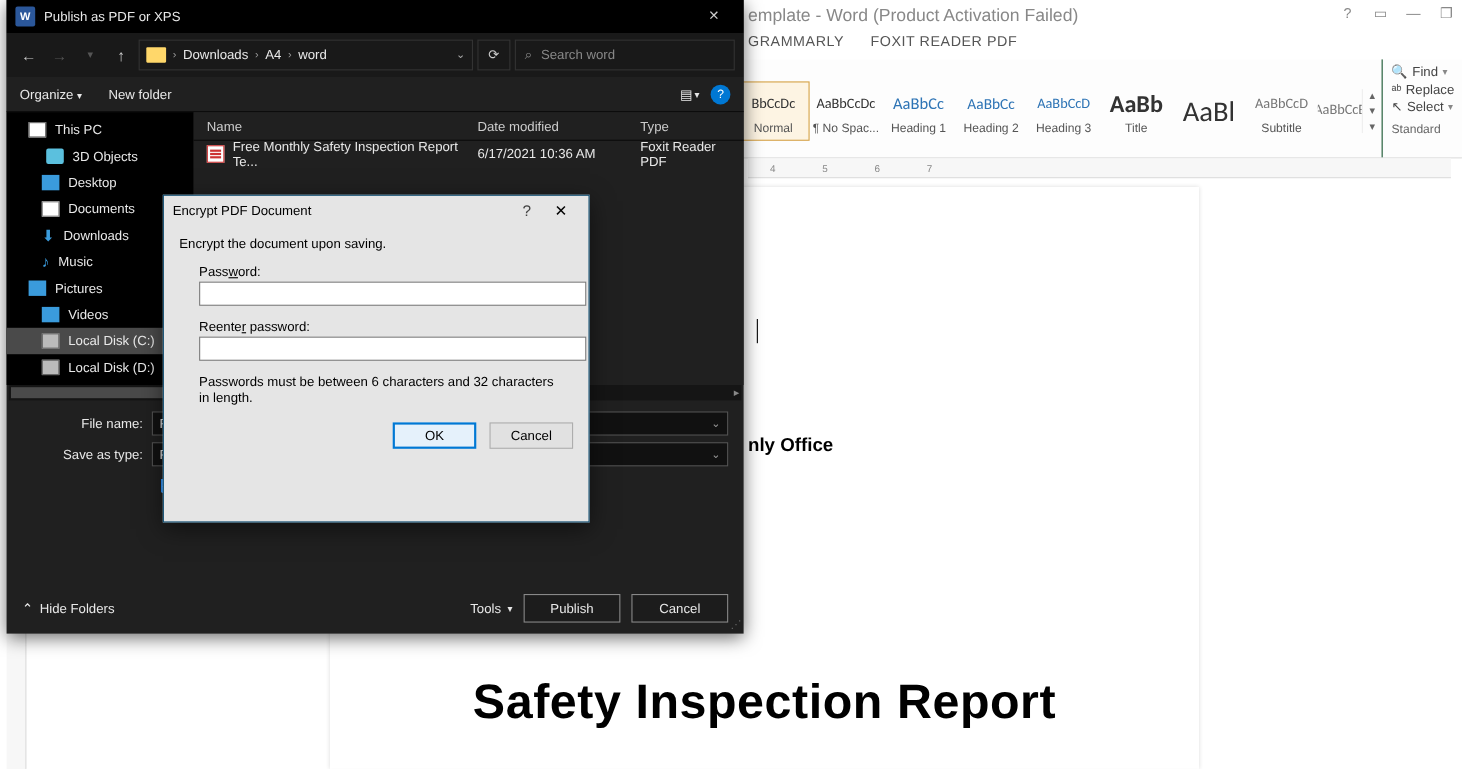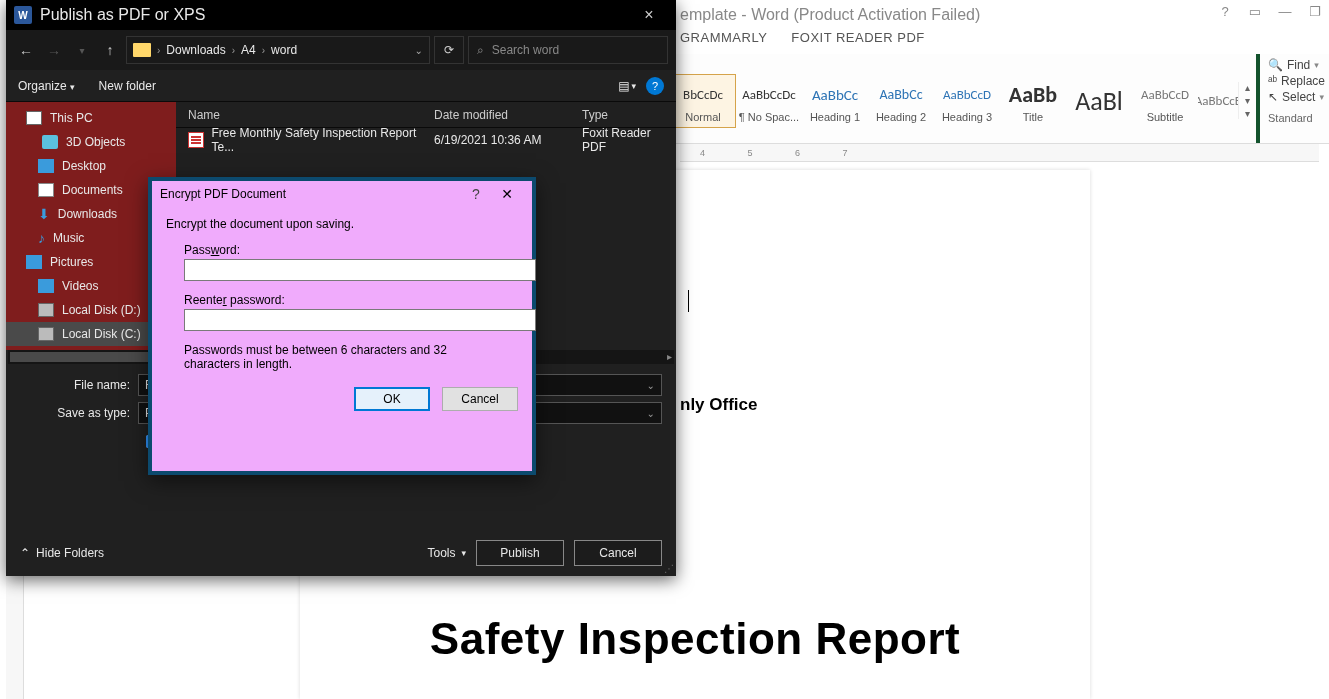--- a/index.html
+++ b/index.html
@@ -8,21 +8,21 @@
 
 .word-window { position: absolute; top: 0; left: 0; right: 0; bottom: 0; background: #fff; }
 .word-titlebar-text { position: absolute; left: 680px; top: 6px; font-size: 16px; color: #888; }
 .word-window-controls { position: absolute; right: 6px; top: 4px; display: flex; gap: 14px; color: #888; }
 .word-window-controls span { width: 16px; text-align: center; cursor: default; }
 
 .word-ribbon-tabs { position: absolute; top: 30px; left: 680px; display: flex; gap: 24px; font-size: 13px; color: #555; letter-spacing: 0.5px; }
 .word-ribbon-tabs div { cursor: default; }
 
 .word-ribbon { position: absolute; top: 54px; left: 670px; right: 0; height: 90px; background: #fdfdfd; border-bottom: 1px solid #ddd; display: flex; }
-.style-gallery { display: flex; align-items: center; padding: 4px 0 0 0; border-right: 4px solid #14532d; }
+.style-gallery { display: flex; align-items: center; padding: 4px 0 0 0; border-right: 1px solid #14532d; }
 .style-item { width: 66px; text-align: center; font-size: 11px; color: #555; padding: 4px 2px; cursor: default; }
 .style-item .sample { font-family: Calibri, sans-serif; color: #333; height: 32px; display:flex; align-items:center; justify-content:center; }
 .style-item.selected { border: 1px solid #d5a34a; background: #fdf4e3; }
 .style-item .s-normal { font-size: 13px; }
 .style-item .s-nospac { font-size: 13px; }
 .style-item .s-h1 { font-size: 15px; color: #2e74b5; }
 .style-item .s-h2 { font-size: 14px; color: #2e74b5; }
 .style-item .s-h3 { font-size: 13px; color: #2e74b5; }
 .style-item .s-title { font-size: 22px; font-weight: 700; }
 .style-item .s-aabl { font-size: 26px; }
@@ -37,38 +37,38 @@
 .word-page { position:absolute; top:170px; left:300px; width:790px; bottom:0; background:#fff; box-shadow: 0 0 4px rgba(0,0,0,0.15); }
 .word-page-cursor { position:absolute; top:120px; left:388px; width:1px; height:22px; background:#000; }
 .word-office-text { position:absolute; top:225px; left:380px; font-size:17px; font-weight:700; color:#000; }
 .word-report-title { position:absolute; top:444px; width:100%; text-align:center; font-size:44px; font-weight:800; color:#000; letter-spacing:0.5px; }
 .vruler { position:absolute; left:6px; top:170px; bottom:0; width:18px; background:#f7f7f7; border-right:1px solid #ddd; font-size:9px; color:#888; writing-mode: vertical-rl; text-align:center; }
 
 
 .publish-dialog { position:absolute; top:0; left:6px; width:670px; height:576px; background:#202020; color:#e8e8e8; box-shadow: 0 4px 16px rgba(0,0,0,0.6); font-size:12px; }
 .pd-titlebar { height:30px; background:#000; display:flex; align-items:center; padding:0 8px; gap:8px; }
 .word-icon { width:18px; height:18px; background:#2b579a; color:#fff; font-size:10px; font-weight:700; display:flex; align-items:center; justify-content:center; border-radius:2px; }
-.pd-title { flex:1; font-size:16px; }
+.pd-title { flex:1; font-size:12px; }
 .pd-close { width:38px; text-align:center; font-size:16px; color:#ccc; cursor:default; }
 .pd-navrow { height:40px; display:flex; align-items:center; gap:4px; padding:0 8px; background:#191919; }
 .nav-arrow { width:24px; text-align:center; color:#ccc; font-size:14px; cursor:default; }
 .nav-arrow.dis { color:#555; }
 .breadcrumb-box { flex:1; background:#191919; border:1px solid #333; height:28px; display:flex; align-items:center; padding:0 6px; gap:6px; }
 .bc-folder { width:18px; height:14px; background:#ffd76a; border-radius:1px; }
 .bc-sep { color:#999; font-size:10px; }
 .bc-item { color:#e8e8e8; cursor:default; }
 .bc-dd { color:#aaa; font-size:10px; margin-left:auto; }
 .refresh-btn { width:30px; height:28px; display:flex; align-items:center; justify-content:center; color:#ccc; border:1px solid #333; cursor:default; }
 .search-box { width:200px; height:28px; background:#191919; border:1px solid #333; display:flex; align-items:center; padding:0 8px; gap:8px; color:#888; }
 .pd-toolbar { height:32px; display:flex; align-items:center; padding:0 12px; gap:24px; background:#202020; border-bottom:1px solid #0a0a0a; }
 .pd-toolbar .right { margin-left:auto; display:flex; align-items:center; gap:10px; }
 .view-btn { display:flex; align-items:center; gap:2px; }
 .help-btn { width:18px; height:18px; border-radius:50%; background:#0078d4; color:#fff; font-size:11px; display:flex; align-items:center; justify-content:center; }
 .pd-body { display:flex; height:248px; }
-.pd-tree { width:170px; background:#7f1d1d; padding:4px 0; overflow:hidden; }
+.pd-tree { width:170px; background:#000000; padding:4px 0; overflow:hidden; }
 .tree-item { height:24px; display:flex; align-items:center; gap:8px; padding:0 8px 0 20px; cursor:default; }
 .tree-item.selected { background:#4a4a4a; }
 .tree-icon { width:16px; height:14px; display:inline-block; }
 .ti-pc { background:#fff; border:1px solid #666; }
 .ti-3d { background:#5bc0de; border-radius:2px; }
 .ti-desktop { background:#3a9bdc; }
 .ti-docs { background:#fff; border:1px solid #888; }
 .ti-down { color:#3a9bdc; font-size:14px; line-height:14px; }
 .ti-music { color:#3a9bdc; font-size:14px; line-height:14px; }
 .ti-pics { background:#3a9bdc; }
@@ -101,21 +101,21 @@
 .radio-dot.checked::after { content:""; width:6px; height:6px; background:#fff; border-radius:50%; }
 .options-btn { margin-top:10px; width:156px; height:24px; border:1px solid #777; background:#2a2a2a; color:#e8e8e8; display:flex; align-items:center; justify-content:center; cursor:default; }
 .pd-footer { position:absolute; bottom:10px; left:14px; right:14px; display:flex; align-items:center; gap:10px; }
 .hide-folders { display:flex; align-items:center; gap:6px; color:#e8e8e8; cursor:default; }
 .pd-footer .spacer { flex:1; }
 .tools-dd { color:#e8e8e8; display:flex; align-items:center; gap:6px; cursor:default; }
 .pd-btn { width:88px; height:26px; border:1px solid #888; background:#1c1c1c; color:#e8e8e8; display:flex; align-items:center; justify-content:center; cursor:default; }
 .resize-grip { position:absolute; right:2px; bottom:2px; color:#666; font-size:10px; }
 
 
-.encrypt-dialog { position:absolute; top:177px; left:148px; width:388px; height:298px; background:#f0abfc; color:#000; border:4px solid #0c4a6e; box-shadow:0 6px 20px rgba(0,0,0,0.5); font-size:12px; }
+.encrypt-dialog { position:absolute; top:177px; left:148px; width:388px; height:298px; background:#e5e5e5; color:#000; border:1px solid #0c4a6e; box-shadow:0 6px 20px rgba(0,0,0,0.5); font-size:12px; }
 .ed-titlebar { height:26px; display:flex; align-items:center; padding:0 8px; }
 .ed-title { flex:1; font-size:12px; }
 .ed-help { width:28px; text-align:center; font-size:14px; color:#444; cursor:default; }
 .ed-close { width:34px; text-align:center; font-size:14px; color:#000; cursor:default; }
 .ed-body { padding:6px 14px; }
 .ed-msg { margin:4px 0 12px 0; }
 .ed-label { margin:4px 0 2px 18px; }
 .ed-label u { text-decoration: underline; }
 .ed-input { margin:0 0 8px 18px; width:352px; height:22px; border:1px solid #7a7a7a; padding:0 4px; font-size:12px; }
 .ed-note { margin:4px 14px 10px 18px; }
@@ -279,41 +279,41 @@
           <span>Music</span>
         </div>
       <div class="tree-item" style="padding-left:20px">
           <span class="tree-icon ti-pics"></span>
           <span>Pictures</span>
         </div>
       <div class="tree-item" style="padding-left:32px">
           <span class="tree-icon ti-vid"></span>
           <span>Videos</span>
         </div>
-      <div class="tree-item" style="padding-left:32px">
-          <span class="tree-icon ti-disk"></span>
-          <span>Local Disk (D:)</span>
-        </div>
       <div class="tree-item selected" style="padding-left:32px">
           <span class="tree-icon ti-disk"></span>
           <span>Local Disk (C:)</span>
+        </div>
+      <div class="tree-item" style="padding-left:32px">
+          <span class="tree-icon ti-disk"></span>
+          <span>Local Disk (D:)</span>
         </div>
     </div>
     <div class="pd-list">
       <div class="list-header">
         <div class="col-name">Name</div>
         <div class="col-date">Date modified</div>
         <div class="col-type">Type</div>
       </div>
       <div class="list-row">
         <div class="col-name" style="display:flex;align-items:center;padding-left:0">
             <span class="file-icon"></span>
             <span>Free Monthly Safety Inspection Report Te...</span>
           </div>
-        <div class="col-date">6/19/2021 10:36 AM</div>
+        <div class="col-date">6/17/2021 10:36 AM</div>
         <div class="col-type">Foxit Reader PDF</div>
       </div>
     </div>
   </div>
   <div class="pd-scrollbar">
       <div class="thumb"></div>
       <span class="arr">▸</span>
     </div>
 
   <div class="pd-bottom">

